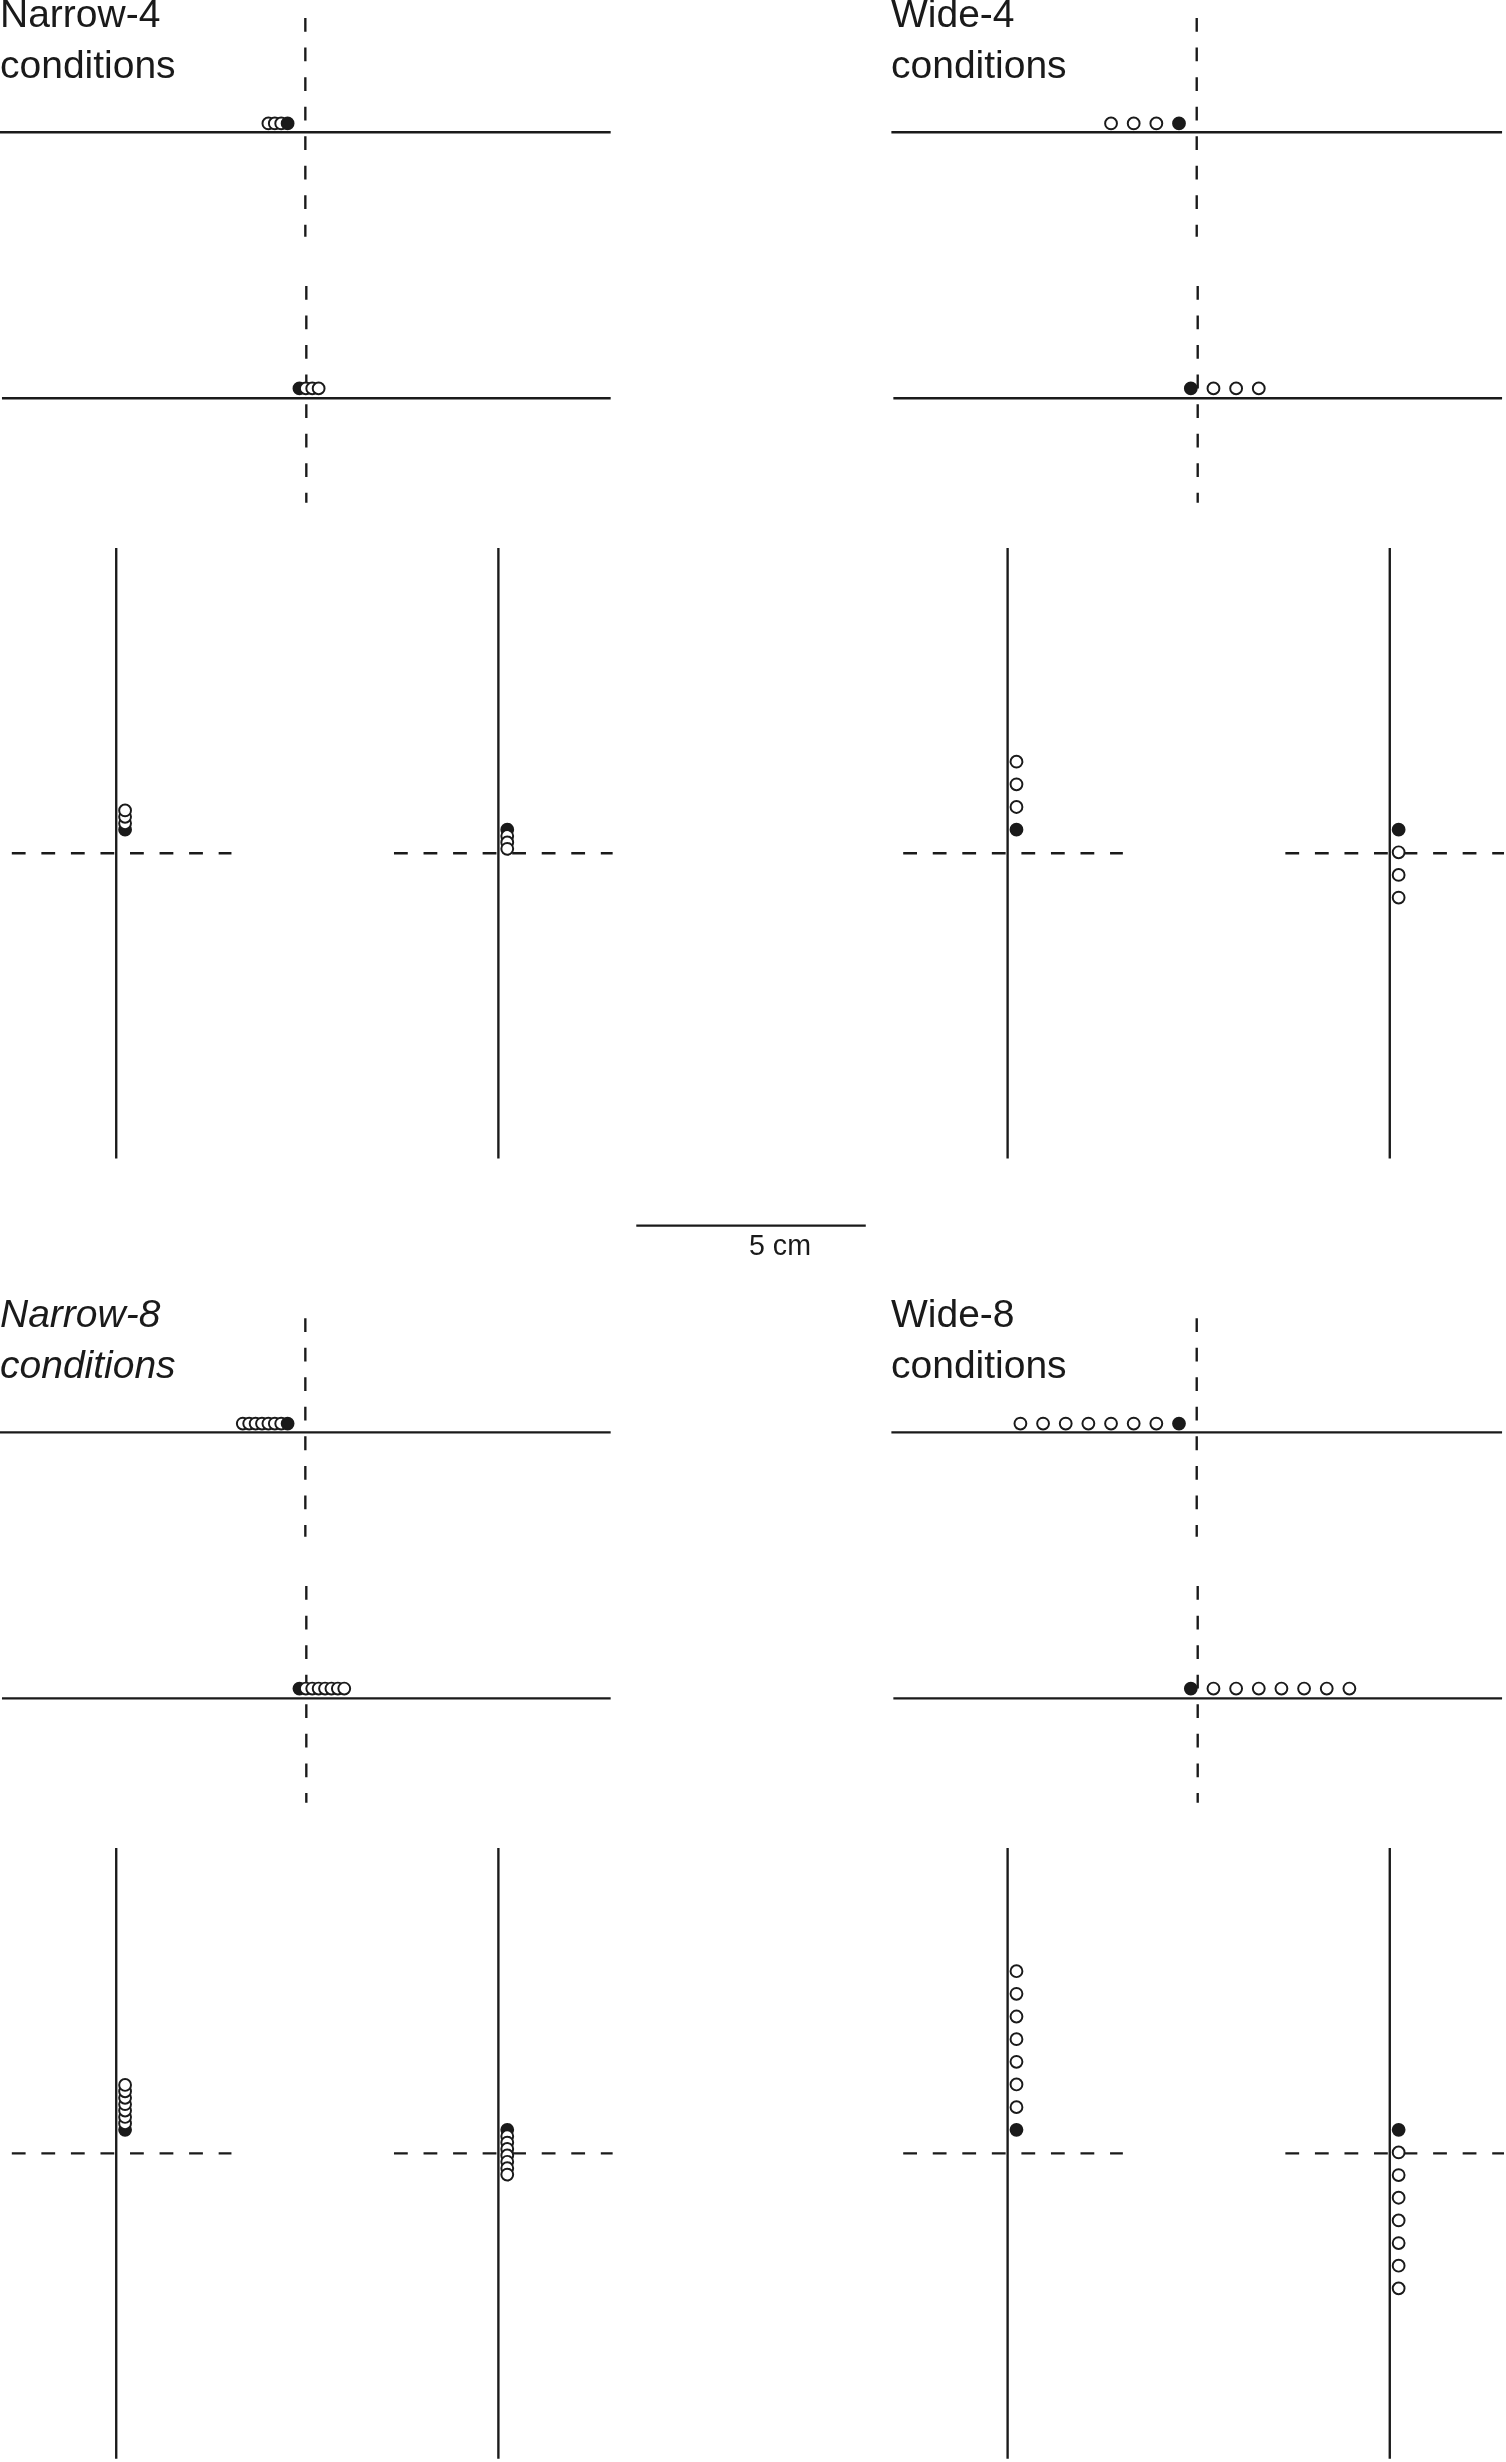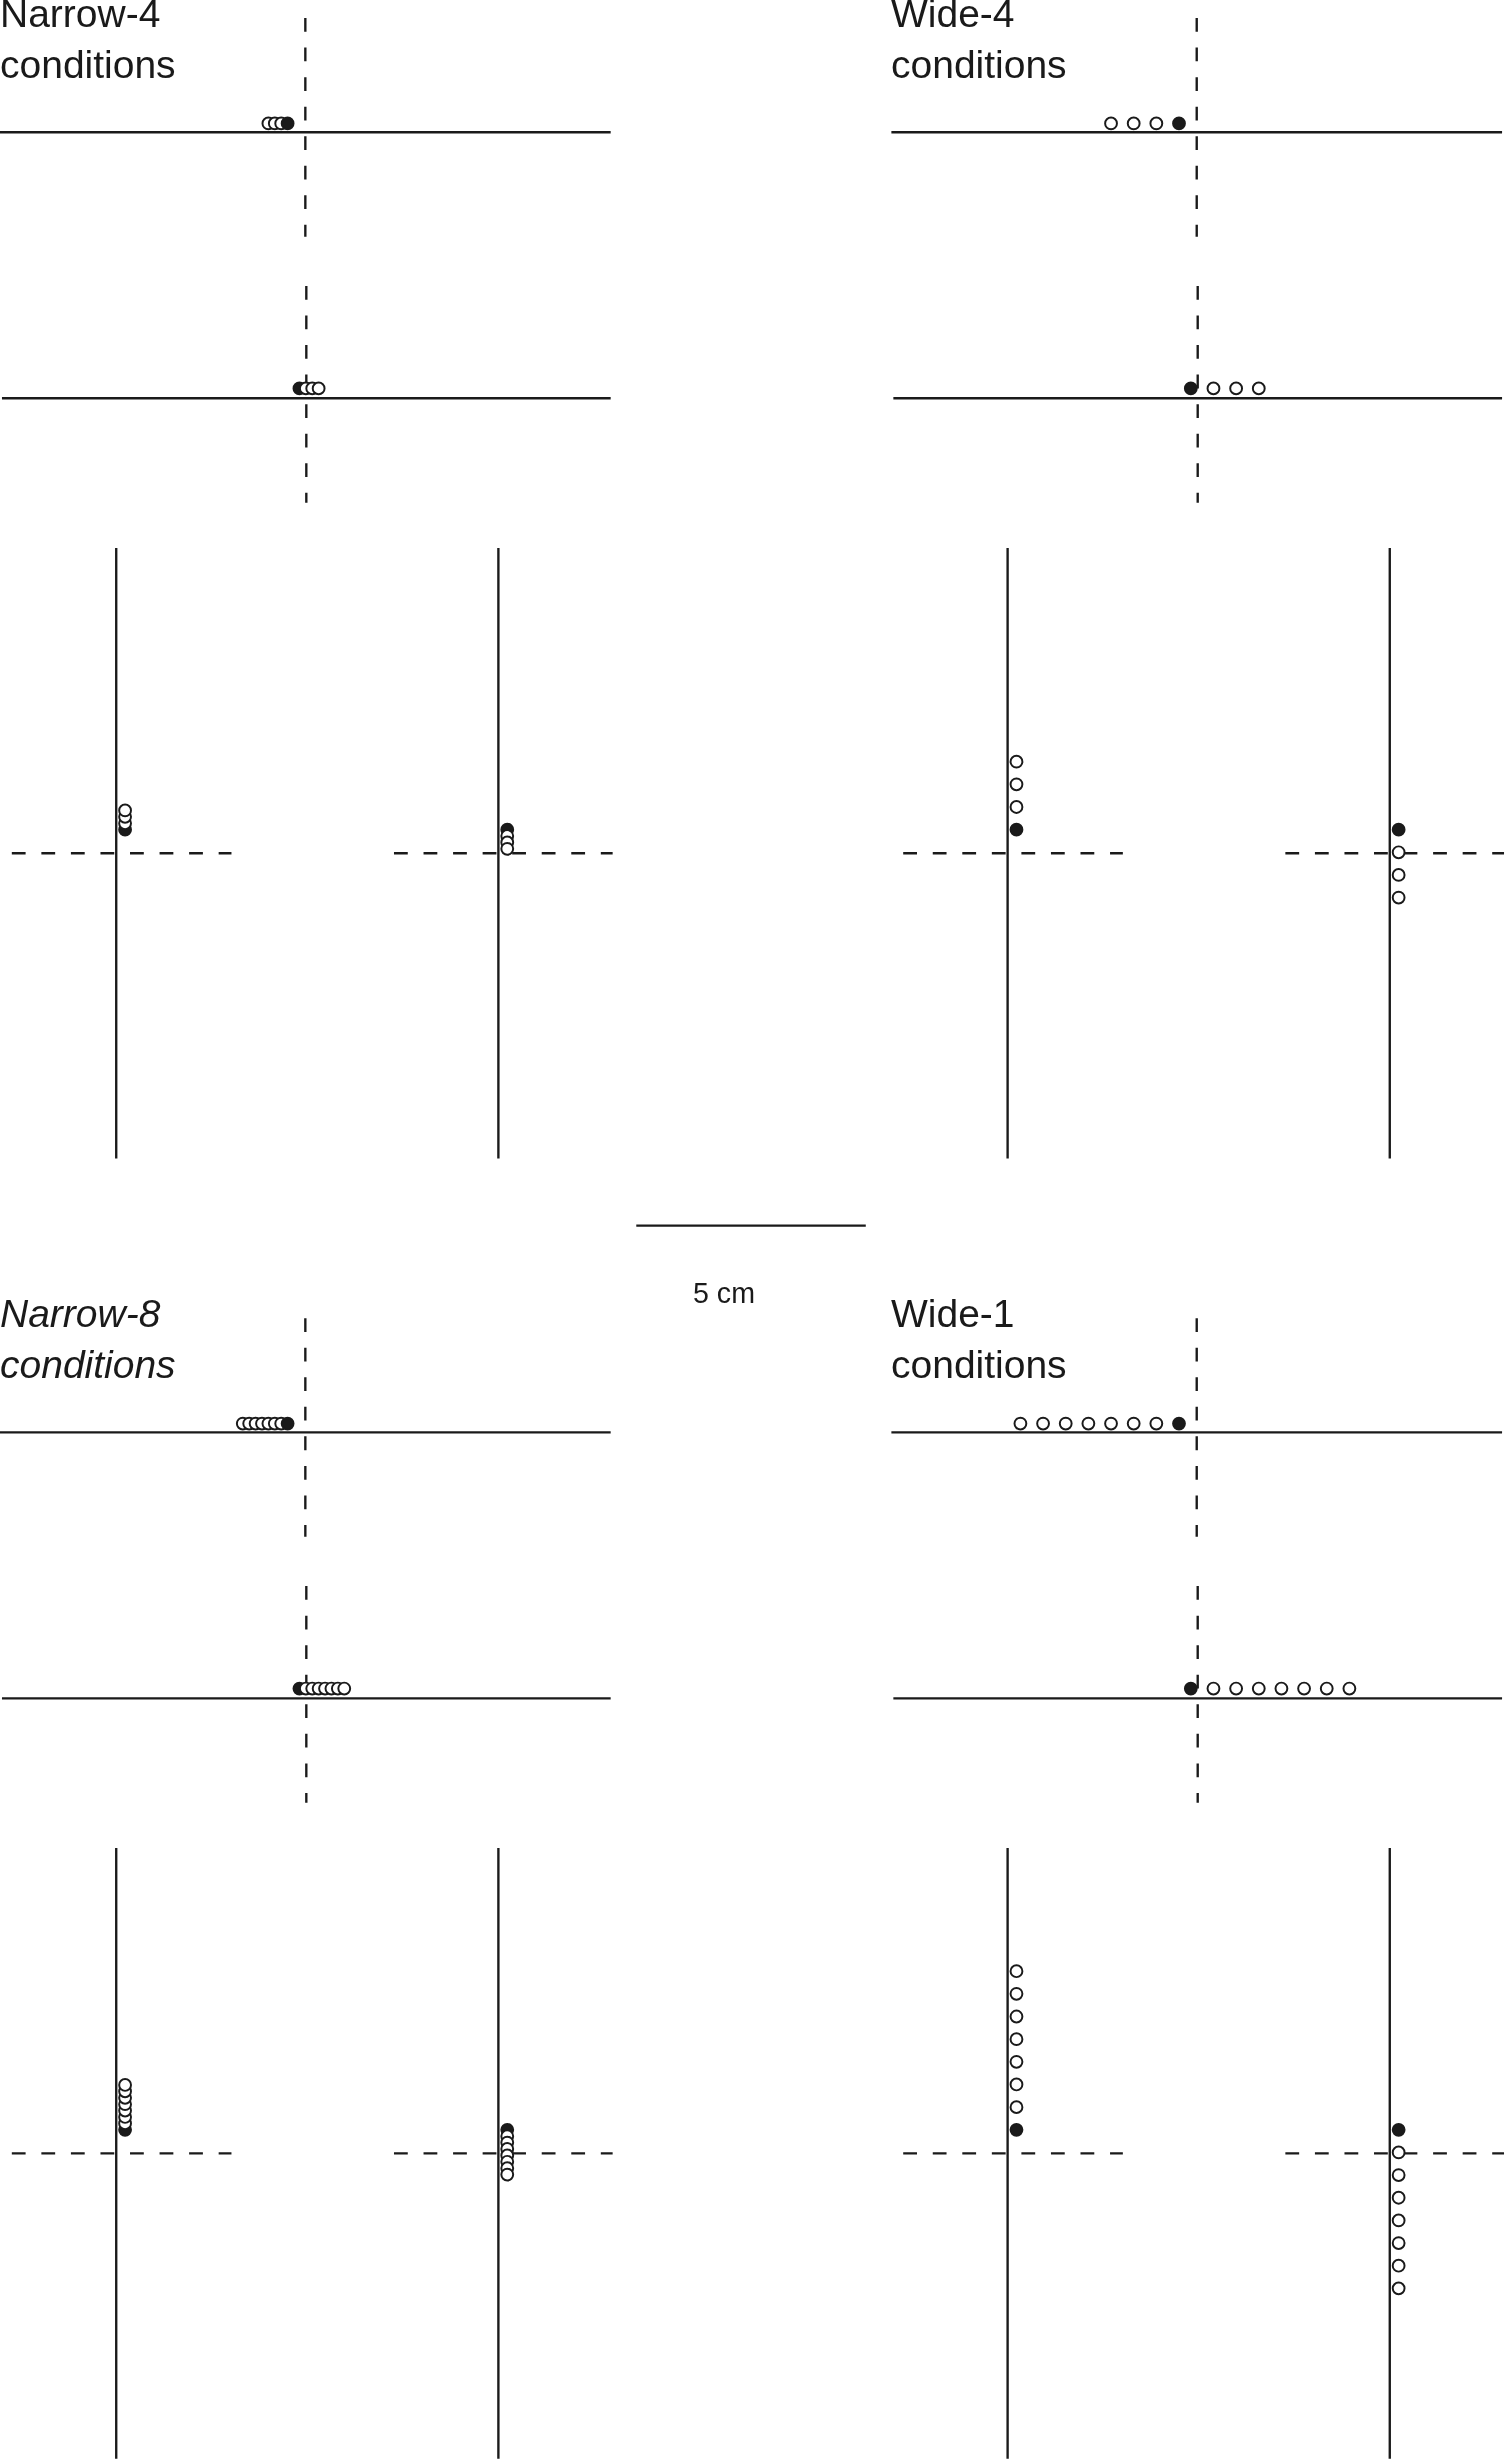--- a/index.html
+++ b/index.html
@@ -17,25 +17,25 @@
 </div>
 <div class="label" style="left:891px;top:-11.8px;">
   <div>Wide-4</div>
   <div>conditions</div>
 </div>
 <div class="label" style="left:0;top:1288px;font-style:italic;">
   <div>Narrow-8</div>
   <div>conditions</div>
 </div>
 <div class="label" style="left:891px;top:1288px;">
-  <div>Wide-1</div>
+  <div>Wide-8</div>
   <div>conditions</div>
 </div>
 
-<div class="scale-text" style="left:724px;top:1229px;margin-top:48px;">5 cm</div>
+<div class="scale-text" style="left:780px;top:1229px;">5 cm</div>
 
 <svg id="fig" width="1506" height="2463" viewBox="0 0 1529 2500">
     <line x1="0" y1="134" x2="620" y2="134" stroke="#1a1a1a" stroke-width="2.4" stroke-dasharray="none"></line>
     <line x1="310" y1="18" x2="310" y2="240" stroke="#1a1a1a" stroke-width="2.4" stroke-dasharray="14,16"></line>
     <circle cx="272.5" cy="125" r="6" fill="#fff" stroke="#1a1a1a" stroke-width="2"></circle>
     <circle cx="279" cy="125" r="6" fill="#fff" stroke="#1a1a1a" stroke-width="2"></circle>
     <circle cx="285.5" cy="125" r="6" fill="#fff" stroke="#1a1a1a" stroke-width="2"></circle>
     <circle cx="292" cy="125" r="6" fill="#1a1a1a" stroke="#1a1a1a" stroke-width="2"></circle>
     <line x1="2" y1="404" x2="620" y2="404" stroke="#1a1a1a" stroke-width="2.4" stroke-dasharray="none"></line>
     <line x1="311" y1="290" x2="311" y2="510" stroke="#1a1a1a" stroke-width="2.4" stroke-dasharray="14,16"></line>

